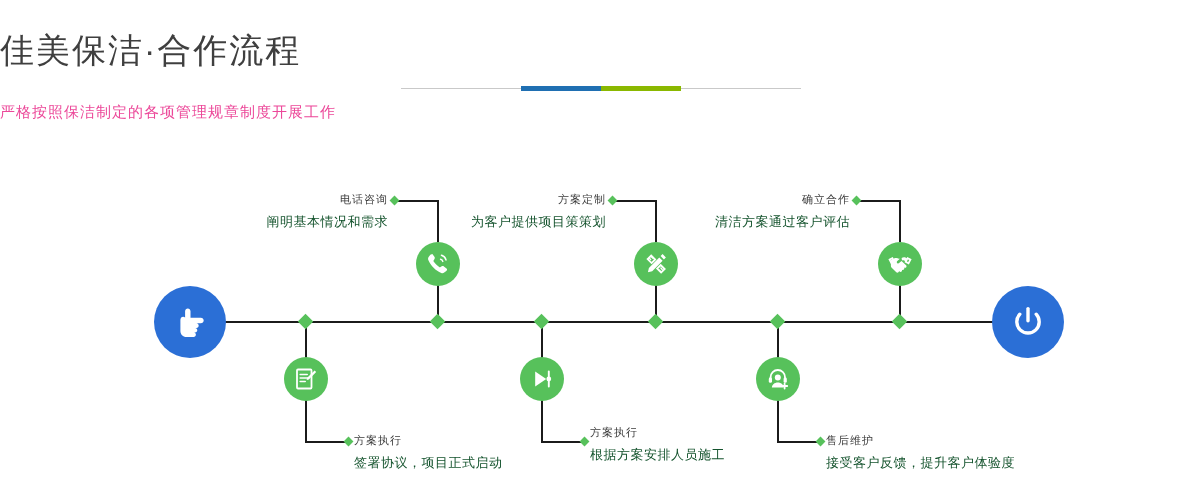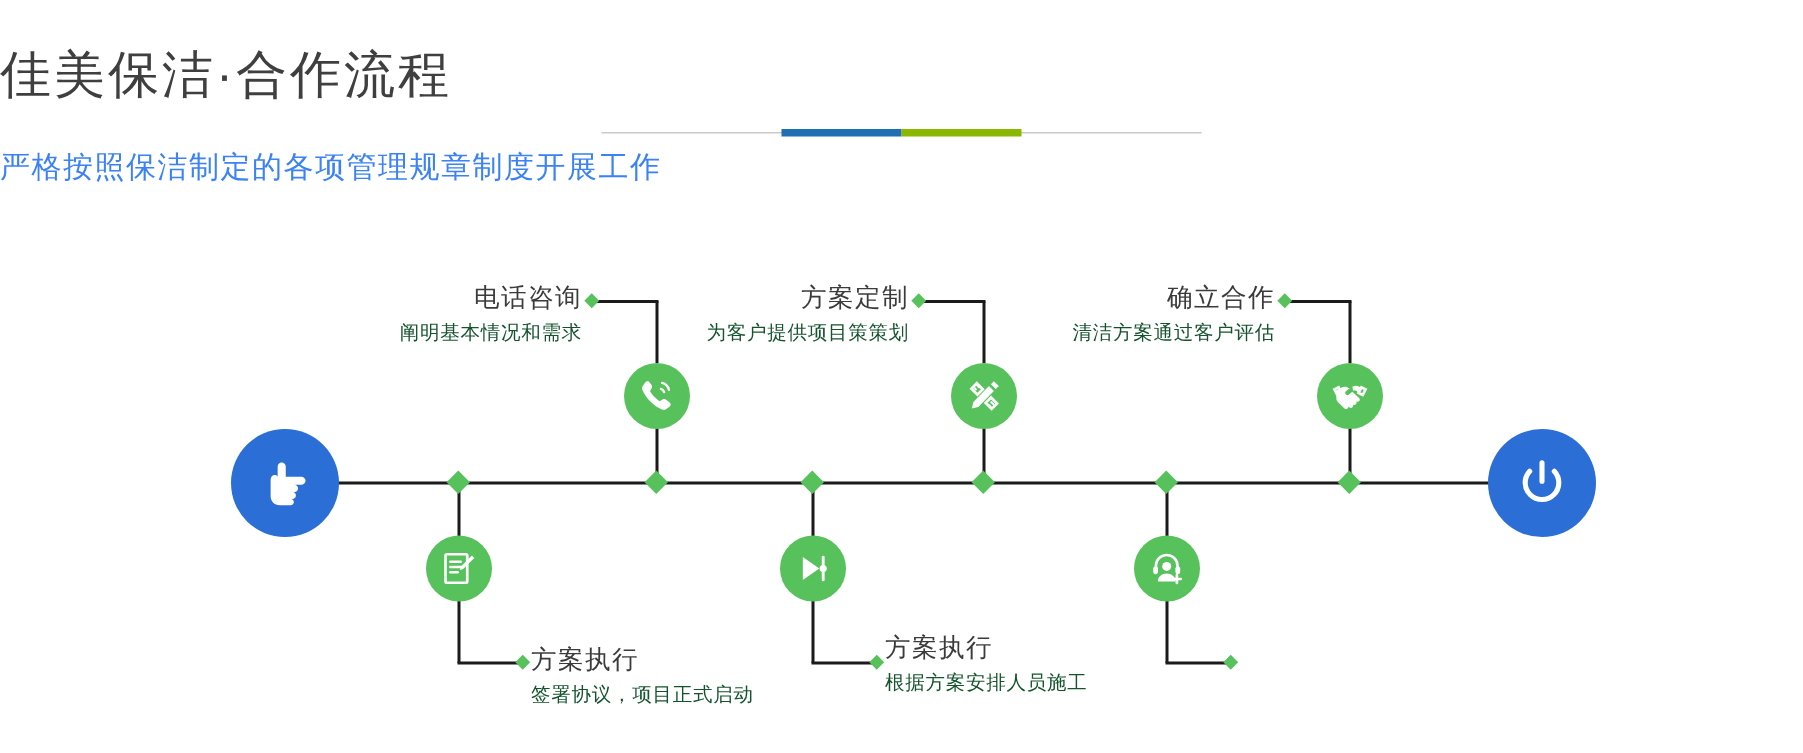--- a/index.html
+++ b/index.html
@@ -57,23 +57,23 @@
     height: 5px;
   }
   .divider .seg-green {
     position: absolute;
     left: 200px;
     top: 0;
     width: 80px;
     height: 5px;
   }
   .subtitle {
-    font-size: 20px;
+    font-size: 15px;
     line-height: 22px;
-    color: #3b82f6;
+    color: #ec4899;
     letter-spacing: 1px;
     margin: 10px 0 16px 0;
   }
 
   
   .axis {
     position: absolute;
     left: 158px;
     top: 321px;
     width: 902px;
@@ -130,21 +130,21 @@
     height: 7px;
     transform: rotate(45deg);
   }
 
   
   .label {
     position: absolute;
     white-space: nowrap;
   }
   .label .title {
-    font-size: 17px;
+    font-size: 11px;
     line-height: 24px;
     color: #3b3b3b;
     letter-spacing: 1px;
   }
   .label .desc {
     font-size: 13px;
     line-height: 22px;
     color: #14532d;
     letter-spacing: 0.5px;
   }
@@ -261,20 +261,24 @@
   <div class="node" style="left: 756px; top: 357px; background: rgb(87, 193, 91);">
     <svg width="26" height="26" viewBox="0 0 26 26">
       <path fill="none" stroke="#ffffff" stroke-width="1.8" stroke-linecap="round" d="M5.6 12.4v-1.2a7.2 7.2 0 0 1 14.4 0v1.2"></path>
       <rect x="3.8" y="11.6" width="3.2" height="5.2" rx="1.4" fill="#ffffff"></rect>
       <rect x="18.6" y="11.6" width="3.2" height="5.2" rx="1.4" fill="#ffffff"></rect>
       <circle cx="12.8" cy="11.6" r="3" fill="#ffffff"></circle>
       <path fill="#ffffff" d="M6.9 21.6c0-3.1 2.7-5.2 5.9-5.2s5.9 2.1 5.9 5.2z"></path>
       <path fill="none" stroke="#ffffff" stroke-width="1.8" stroke-linecap="round" d="M19.6 17.4v5.2M17 20h5.2"></path>
     </svg>
   </div>
+  <div class="label bottom" style="left:826px; top:428px; width:250px;">
+    <div class="title">售后维护</div>
+    <div class="desc">接受客户反馈，提升客户体验度</div>
+  </div>
 
   <div class="vline" style="left: 899px; top: 283px; height: 40px; background: rgb(27, 27, 27);"></div>
   <div class="vline" style="left: 899px; top: 201px; height: 41px; background: rgb(27, 27, 27);"></div>
   <div class="hline" style="left: 856px; top: 200px; width: 45px; background: rgb(27, 27, 27);"></div>
   <div class="diamond" style="left: 894px; top: 316px; background: rgb(87, 193, 91);"></div>
   <div class="dot-diamond" style="left: 853px; top: 197px; background: rgb(87, 193, 91);"></div>
   <div class="node" style="left: 878px; top: 242px; background: rgb(87, 193, 91);">
     <svg width="26" height="26" viewBox="0 0 26 26">
       <path fill="#ffffff" d="M12.9 7.7l-2.6 2.2c-0.6 0.5-0.7 1.4-0.2 2 0.5 0.6 1.4 0.7 2 0.2l2.4-2 4.6 4.2c0.6 0.6 0.6 1.5 0 2.1-0.5 0.5-1.3 0.6-1.9 0.2 0.3 0.6 0.2 1.4-0.3 1.9-0.5 0.5-1.3 0.6-1.9 0.3 0.2 0.6 0.1 1.2-0.4 1.7-0.6 0.6-1.5 0.6-2.1 0l-0.5-0.5c0 0.5-0.2 1-0.6 1.3-0.6 0.6-1.5 0.6-2.1 0l-4.6-4.5c-0.5-0.5-0.8-1.2-0.8-1.9V9.1l3.6-1.8c1.4-0.7 3.2-0.5 4.4 0.4z"></path>
       <path fill="none" stroke="#ffffff" stroke-width="1.8" stroke-linecap="round" d="M2.6 8.6l2.8-1.4 1.9 3.7-2.8 1.4z"></path>

